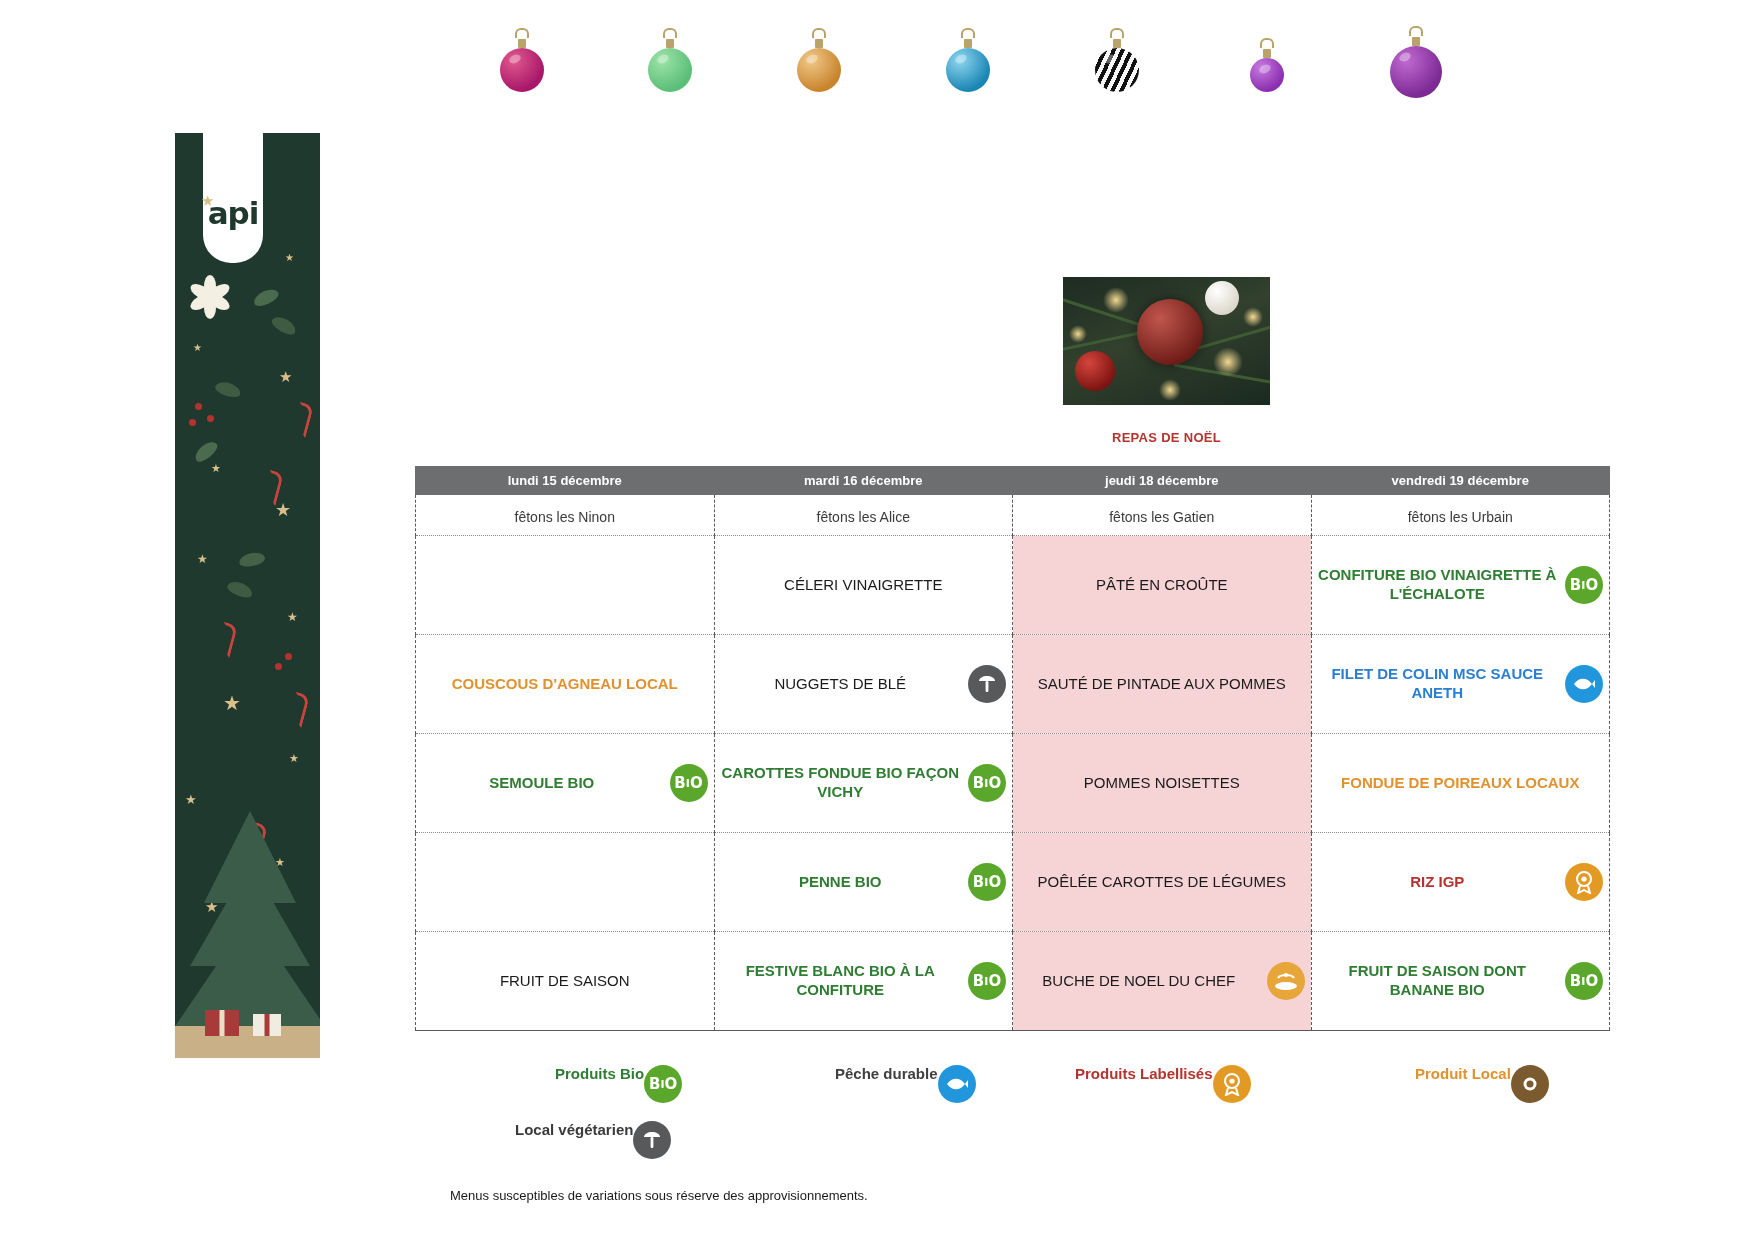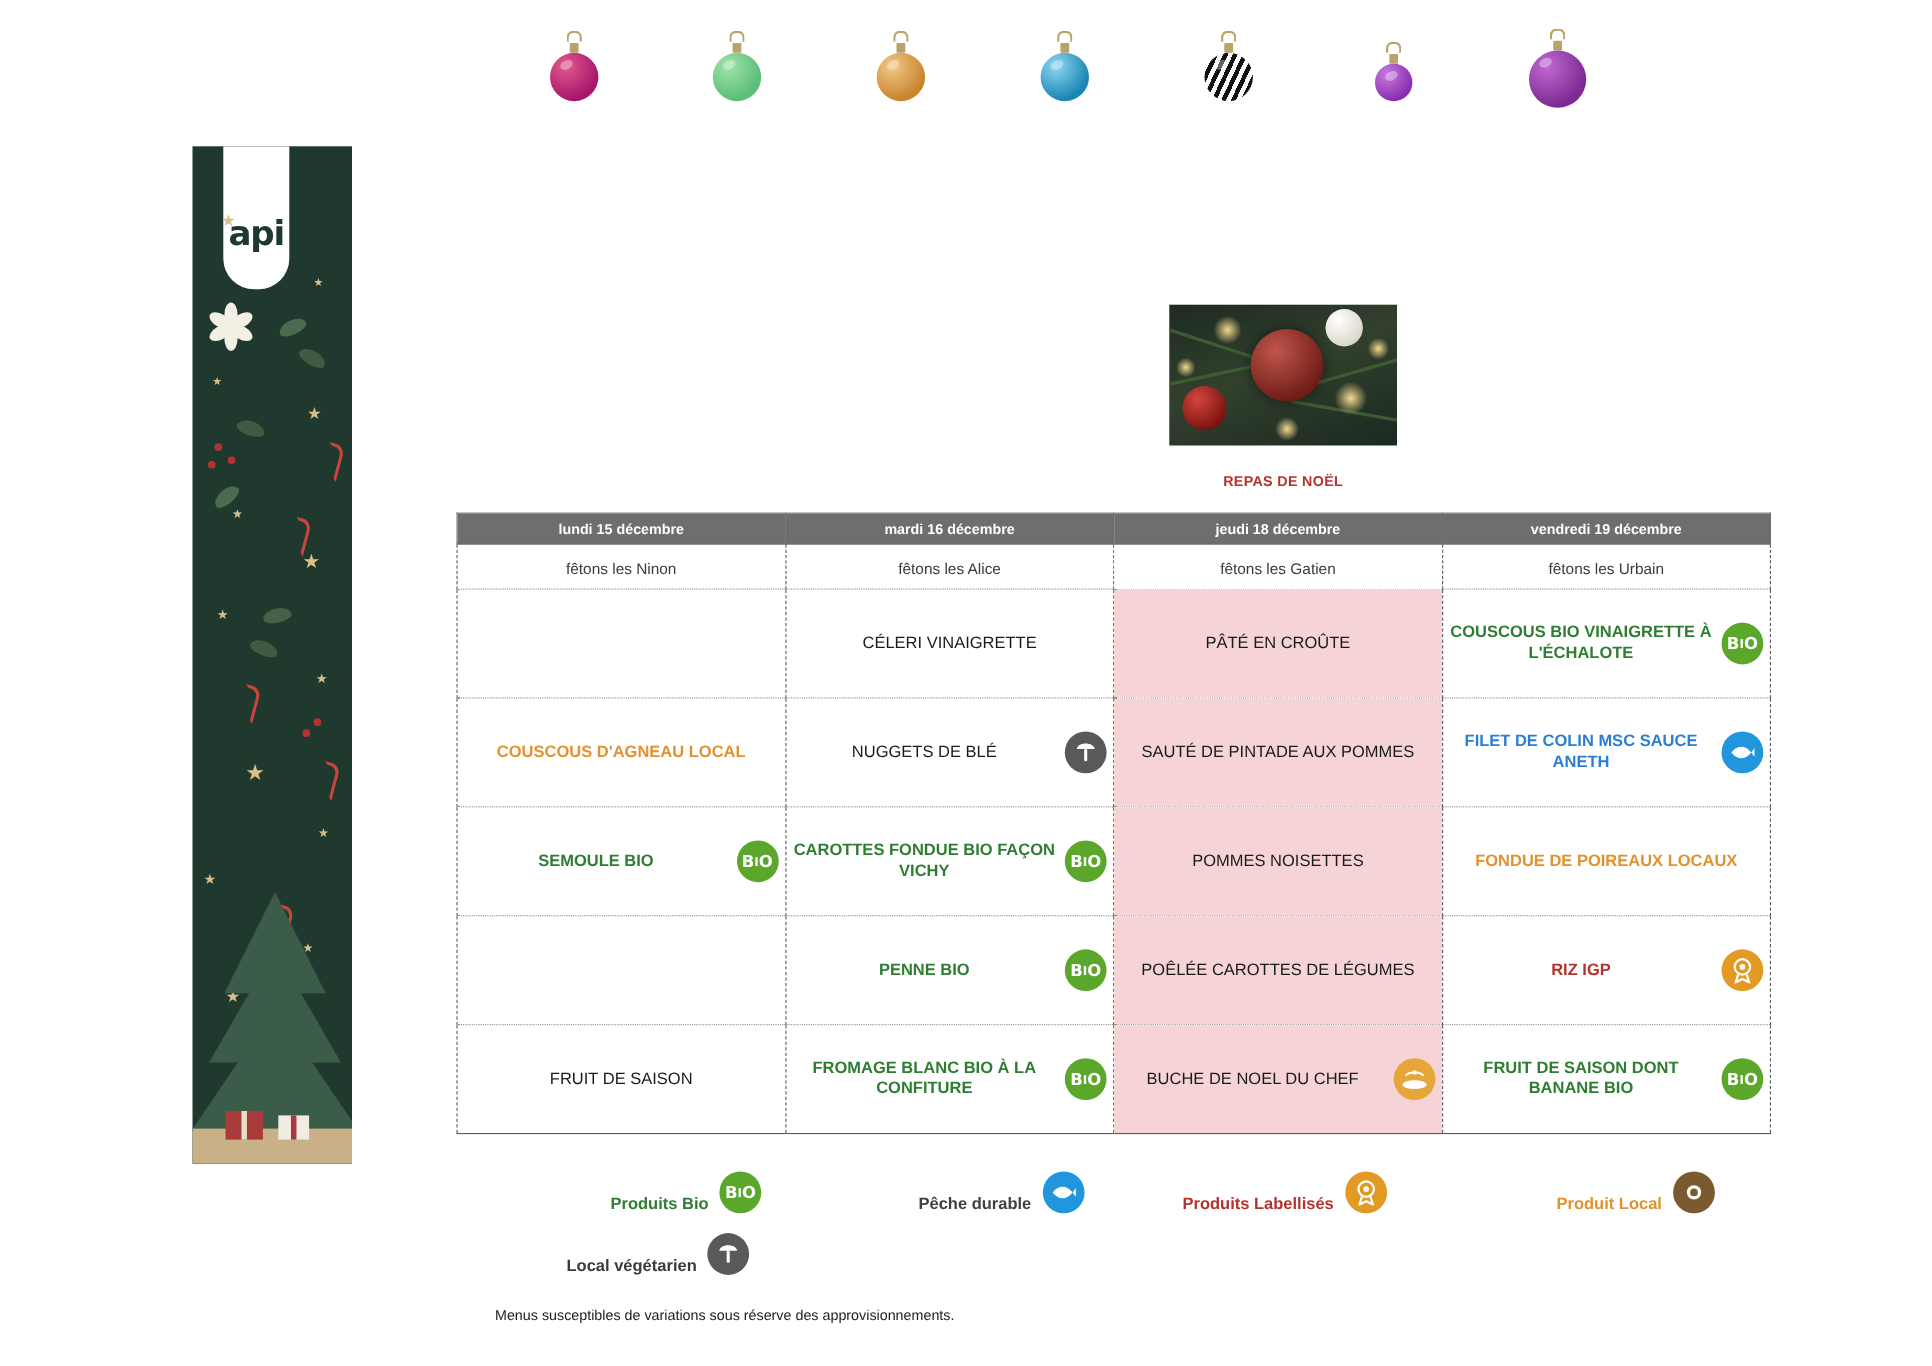--- a/index.html
+++ b/index.html
@@ -326,22 +326,22 @@
   .legend {
     position: absolute;
     left: 415px;
     top: 1065px;
     width: 1195px;
     height: 110px;
   }
   .legend-item {
     position: absolute;
     display: flex;
-    align-items: flex-end;
-    gap: 10px;
+    align-items: flex-start;
+    gap: 0;
     font-size: 15px;
     font-weight: 700;
   }
   .legend-item .lbl { white-space: nowrap; }
   .li-bio { left: 140px; top: 0; color: #2f7d32; }
   .li-peche { left: 420px; top: 0; color: #404040; }
   .li-label { left: 660px; top: 0; color: #b4332e; }
   .li-local { left: 1000px; top: 0; color: #e0922f; }
   .li-vege { left: 100px; top: 56px; color: #3a3a3a; }
 
@@ -488,21 +488,21 @@
             <div class="cell-text c-dark">CÉLERI VINAIGRETTE</div>
           </div>
         </td>
         <td class="col-highlight">
           <div class="cell-inner">
             <div class="cell-text c-dark">PÂTÉ EN CROÛTE</div>
           </div>
         </td>
         <td>
           <div class="cell-inner">
-            <div class="cell-text c-green bold">COUSCOUS BIO VINAIGRETTE À L'ÉCHALOTE</div>
+            <div class="cell-text c-green bold">CONFITURE BIO VINAIGRETTE À L'ÉCHALOTE</div>
             <span class="badge bio">B<span style="font-size:11px;">I</span>O</span>
           </div>
         </td>
       </tr>
       <tr>
         <td>
           <div class="cell-inner">
             <div class="cell-text c-orange bold">COUSCOUS D'AGNEAU LOCAL</div>
           </div>
         </td>
@@ -585,21 +585,21 @@
         </td>
       </tr>
       <tr>
         <td>
           <div class="cell-inner">
             <div class="cell-text c-dark">FRUIT DE SAISON</div>
           </div>
         </td>
         <td>
           <div class="cell-inner">
-            <div class="cell-text c-green bold">FROMAGE BLANC BIO À LA CONFITURE</div>
+            <div class="cell-text c-green bold">FESTIVE BLANC BIO À LA CONFITURE</div>
             <span class="badge bio">B<span style="font-size:11px;">I</span>O</span>
           </div>
         </td>
         <td class="col-highlight">
           <div class="cell-inner">
             <div class="cell-text c-dark">BUCHE DE NOEL DU CHEF</div>
             <span class="badge buche">
               <svg width="26" height="20" viewBox="0 0 26 20">
                 <ellipse cx="13" cy="15" rx="11" ry="4" fill="#fff"></ellipse>
                 <path d="M5 7c2-4 14-4 16 0" fill="none" stroke="#fff" stroke-width="2"></path>

